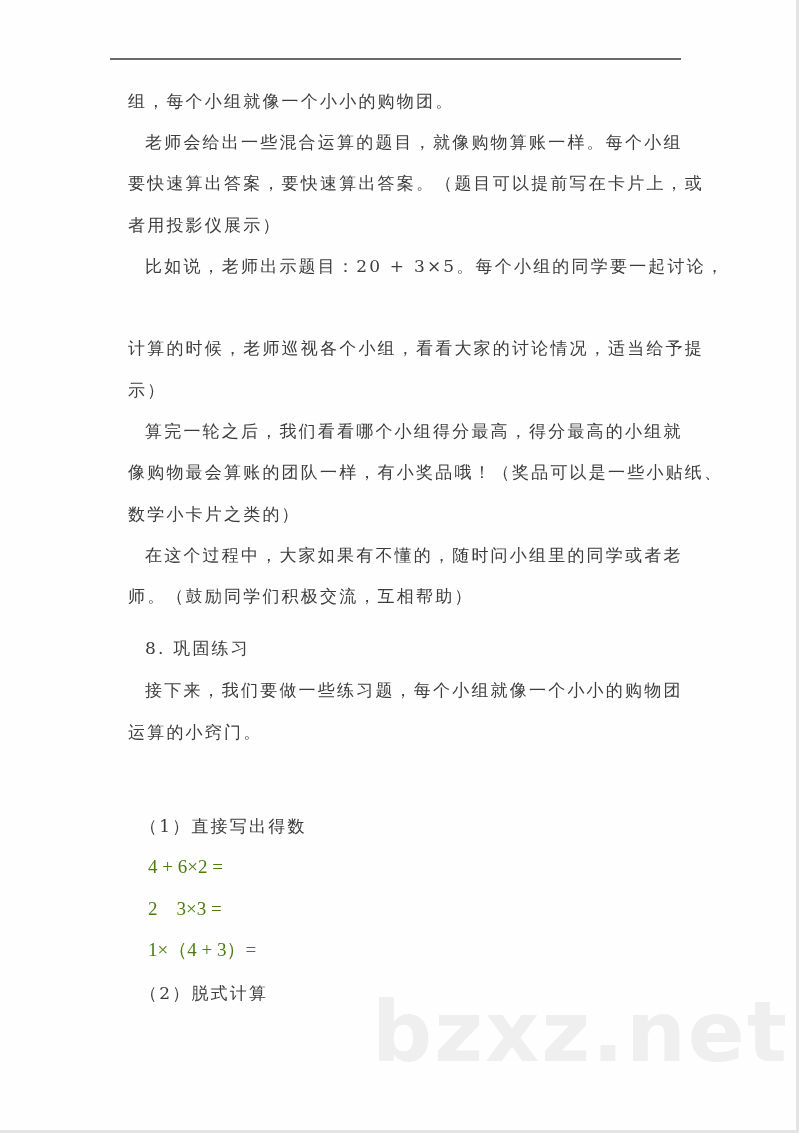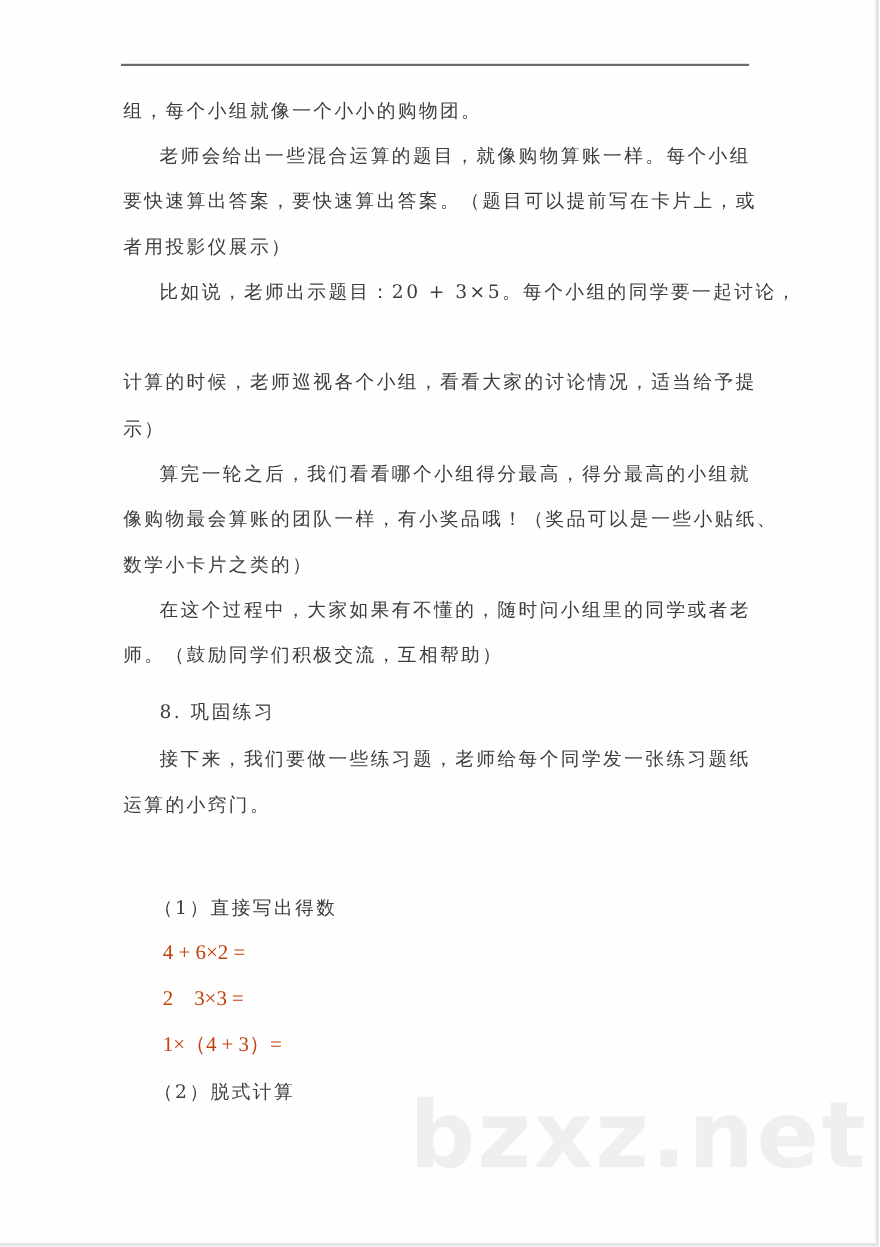--- a/index.html
+++ b/index.html
@@ -13,29 +13,29 @@
       position: absolute; left: 0; top: 0; width: 796px; height: 1130px;
       background: #fefefe;
       border-right: 3px solid #e4e4e4;
       border-bottom: 3px solid #e4e4e4;
     }
     .header-rule {
       position: absolute; left: 110px; top: 58px; width: 571px; height: 2px;
       background: #6a6a6a;
     }
     .line {
-      position: absolute; left: 112px; white-space: nowrap;
+      position: absolute; left: 128px; white-space: nowrap;
       font-size: 17px; letter-spacing: 2.2px; line-height: 22px;
       color: #3c3c3c;
     }
     .line.indent { left: 145px; }
     .eq {
       position: absolute; left: 148px; white-space: nowrap;
       font-family: "Liberation Serif", "DejaVu Serif", serif;
-      font-size: 19px; line-height: 22px; color: #c2410c;
+      font-size: 19px; line-height: 22px; color: #4d7c0f;
     }
     .watermark {
       position: absolute; left: 372px; top: 990px;
       font-family: "DejaVu Sans", "Liberation Sans", sans-serif;
       font-weight: bold; font-size: 84px; letter-spacing: 2px;
       color: #efefef; line-height: 84px;
     }
   </style>
 </head>
 <body>
@@ -49,21 +49,21 @@
   <div class="line" style="top:214px">者用投影仪展示）</div>
   <div class="line indent" style="top:255px">比如说，老师出示题目：20 + 3×5。每个小组的同学要一起讨论，</div>
   <div class="line" style="top:337px">计算的时候，老师巡视各个小组，看看大家的讨论情况，适当给予提</div>
   <div class="line" style="top:379px">示）</div>
   <div class="line indent" style="top:420px">算完一轮之后，我们看看哪个小组得分最高，得分最高的小组就</div>
   <div class="line" style="top:461px">像购物最会算账的团队一样，有小奖品哦！（奖品可以是一些小贴纸、</div>
   <div class="line" style="top:503px">数学小卡片之类的）</div>
   <div class="line indent" style="top:544px">在这个过程中，大家如果有不懂的，随时问小组里的同学或者老</div>
   <div class="line" style="top:585px">师。（鼓励同学们积极交流，互相帮助）</div>
   <div class="line indent" style="top:637px">8. 巩固练习</div>
-  <div class="line indent" style="top:679px">接下来，我们要做一些练习题，老师给每个同学发一张练习题纸</div>
+  <div class="line indent" style="top:679px">接下来，我们要做一些练习题，每个小组就像一个小小的购物团</div>
   <div class="line" style="top:721px">运算的小窍门。</div>
   <div class="line indent" style="top:815px; left:140px">（1）直接写出得数</div>
 
   <div class="eq" style="top:856px">4 + 6×2 =</div>
   <div class="eq" style="top:898px; white-space:pre">2    3×3 =</div>
   <div class="eq" style="top:939px">1×（4 + 3）=</div>
 
   <div class="line indent" style="top:982px; left:140px">（2）脱式计算</div>
 
   <div class="watermark">bzxz.net</div>

